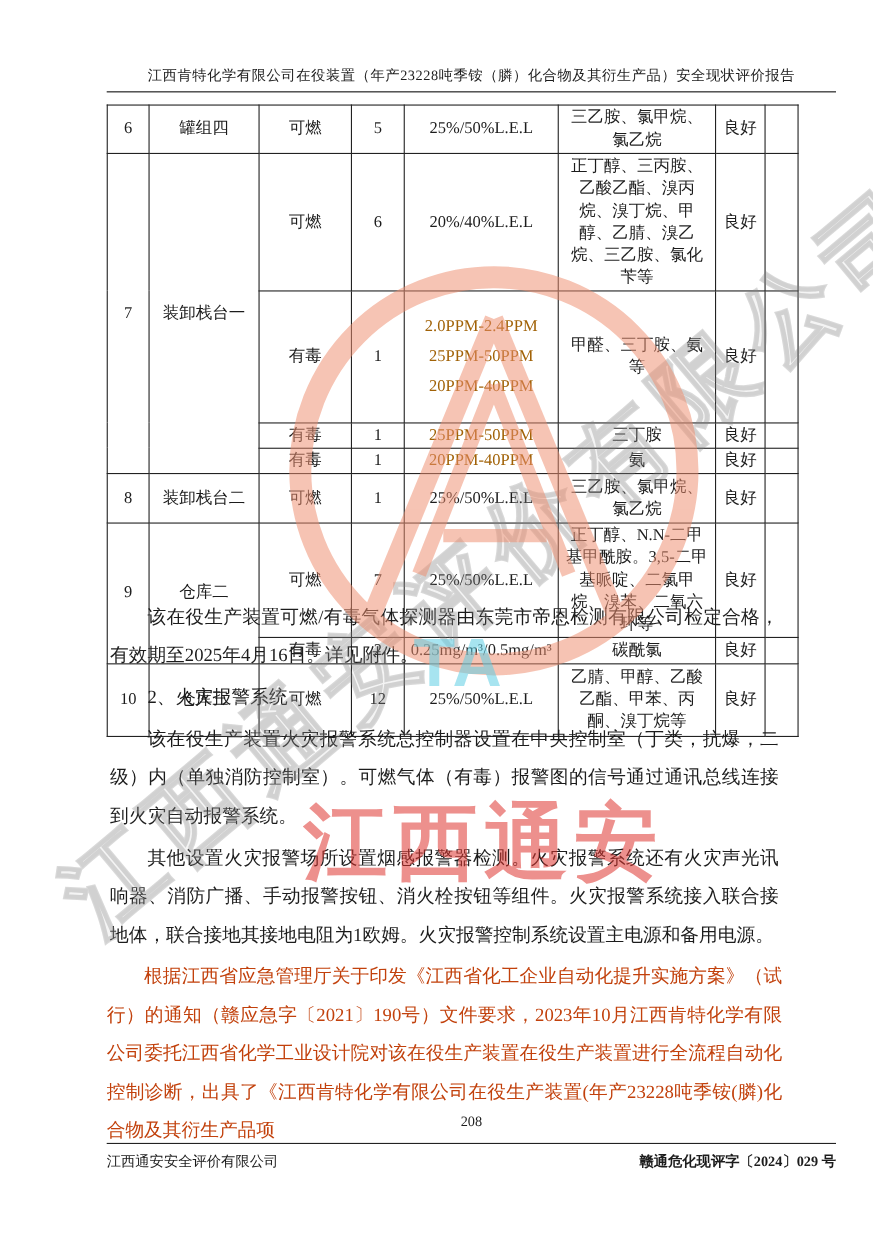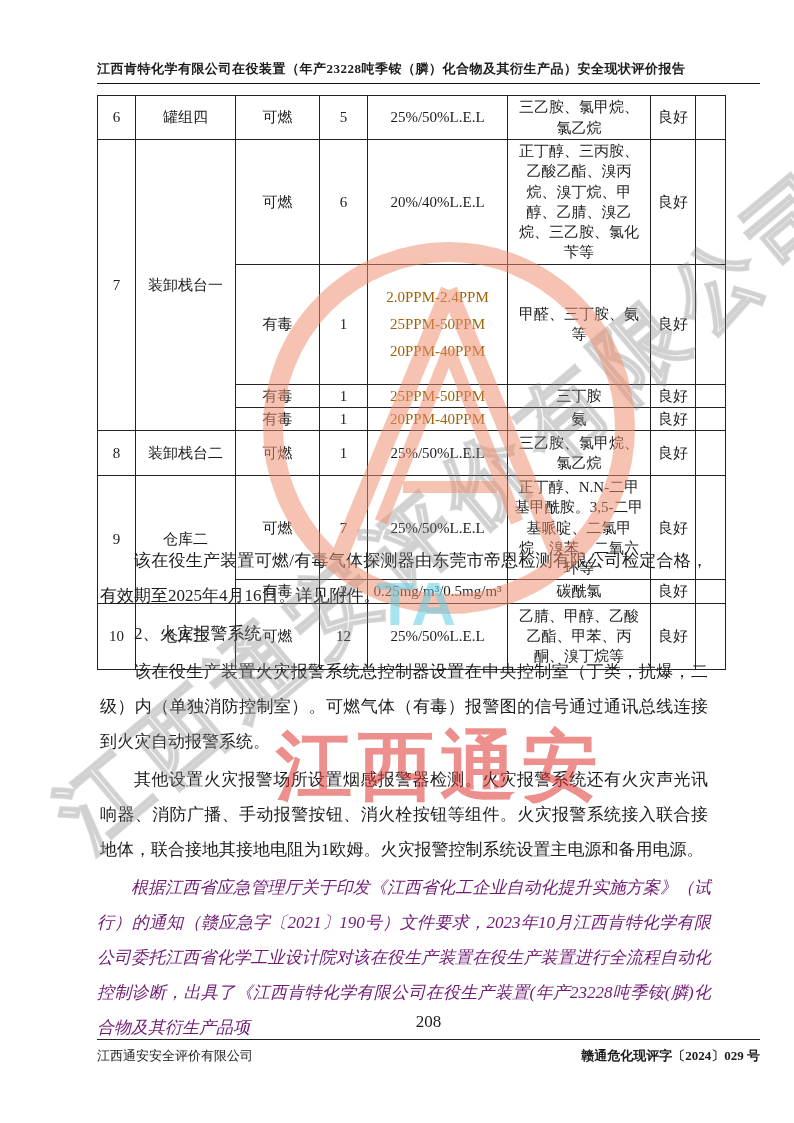--- a/index.html
+++ b/index.html
@@ -1,38 +1,38 @@
 <!DOCTYPE html>
 <html><head>
 <meta charset="utf-8">
 <style>
   html,body{margin:0;padding:0;background:#e8e8e8;}
   .page{position:relative;width:794px;height:1123px;margin:0 auto;background:#ffffff;
         overflow:hidden;font-family:"Liberation Serif","DejaVu Serif",serif;color:#1c1c1c;}
   
   .hdr{position:absolute;left:97px;right:34px;top:60px;z-index:2;}
-  .hdr-title{text-align:left;font-size:13px;font-weight:bold;letter-spacing:.5px;}
+  .hdr-title{text-align:center;font-size:13px;font-weight:normal;letter-spacing:.5px;}
   .hdr-rule{margin-top:5px;border-top:1.8px solid #111;height:0;}
   
   .tbl-wrap{position:absolute;left:97px;top:95px;z-index:2;}
   table.det{border-collapse:collapse;table-layout:fixed;width:628px;}
   table.det td{border:1px solid #222;text-align:center;vertical-align:middle;
                font-size:15px;line-height:1.35;padding:1px 4px;overflow:hidden;}
   td.red, .red{color:#a16207;}
   .sp-line{display:block;margin:7px 0;}
   
   .body-text{position:absolute;left:97px;top:540px;width:614px;z-index:2;
              font-size:17px;line-height:35px;text-align:justify;}
   .para{text-indent:2em;margin:3px;}
   .sec-head{font-family:"Liberation Sans","DejaVu Sans",sans-serif;
             font-weight:bold;font-size:18.5px;margin:4px 0 6px 0;text-indent:0;}
-  .red-para{text-indent:2em;margin:0;color:#701a75;font-style:italic;}
+  .red-para{text-indent:2em;margin:0;color:#c2410c;}
   
   .pageno{position:absolute;left:97px;right:34px;top:1012px;text-align:center;
-          font-size:17px;z-index:2;}
+          font-size:13px;z-index:2;}
   .footer{position:absolute;left:97px;right:34px;top:1039px;border-top:1.4px solid #222;
           padding-top:7px;display:flex;justify-content:space-between;font-size:13px;z-index:2;align-items:flex-end;}
   .footer .doc{font-weight:bold;padding-left:24px;}
   
   .wm{position:absolute;pointer-events:none;z-index:5;}
   .wm-diag{left:70px;top:770px;transform:rotate(-40deg);transform-origin:0 50%;
            white-space:nowrap;font-size:88px;letter-spacing:12px;font-weight:bold;
            color:rgba(150,150,150,0.10);-webkit-text-stroke:2px rgba(130,130,130,0.30);}
   .wm-seal{left:253px;top:232px;width:392px;height:392px;}
   .wm-ta{left:376px;top:568px;font-family:"Liberation Sans","DejaVu Sans",sans-serif;

